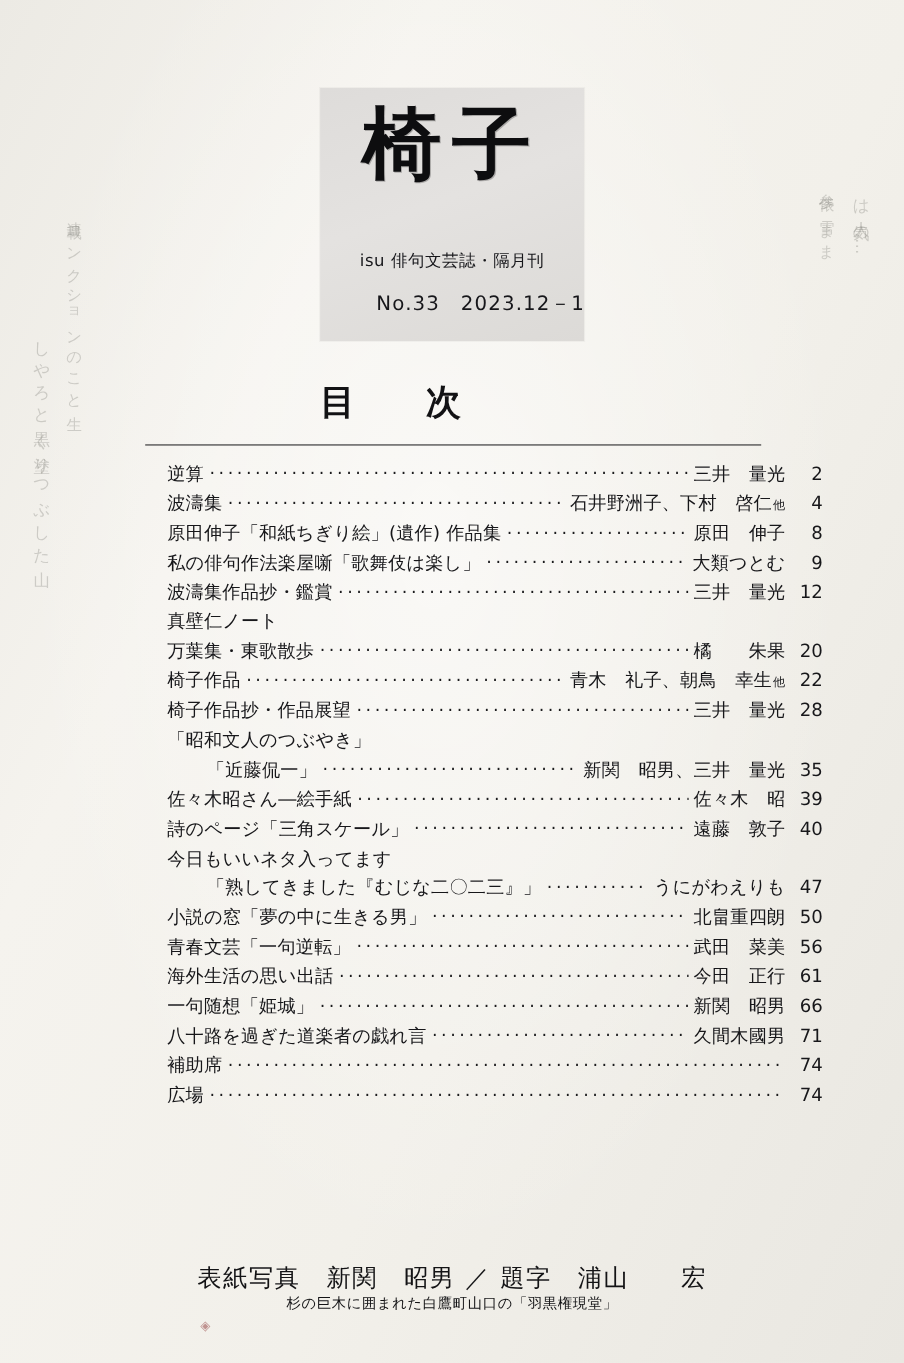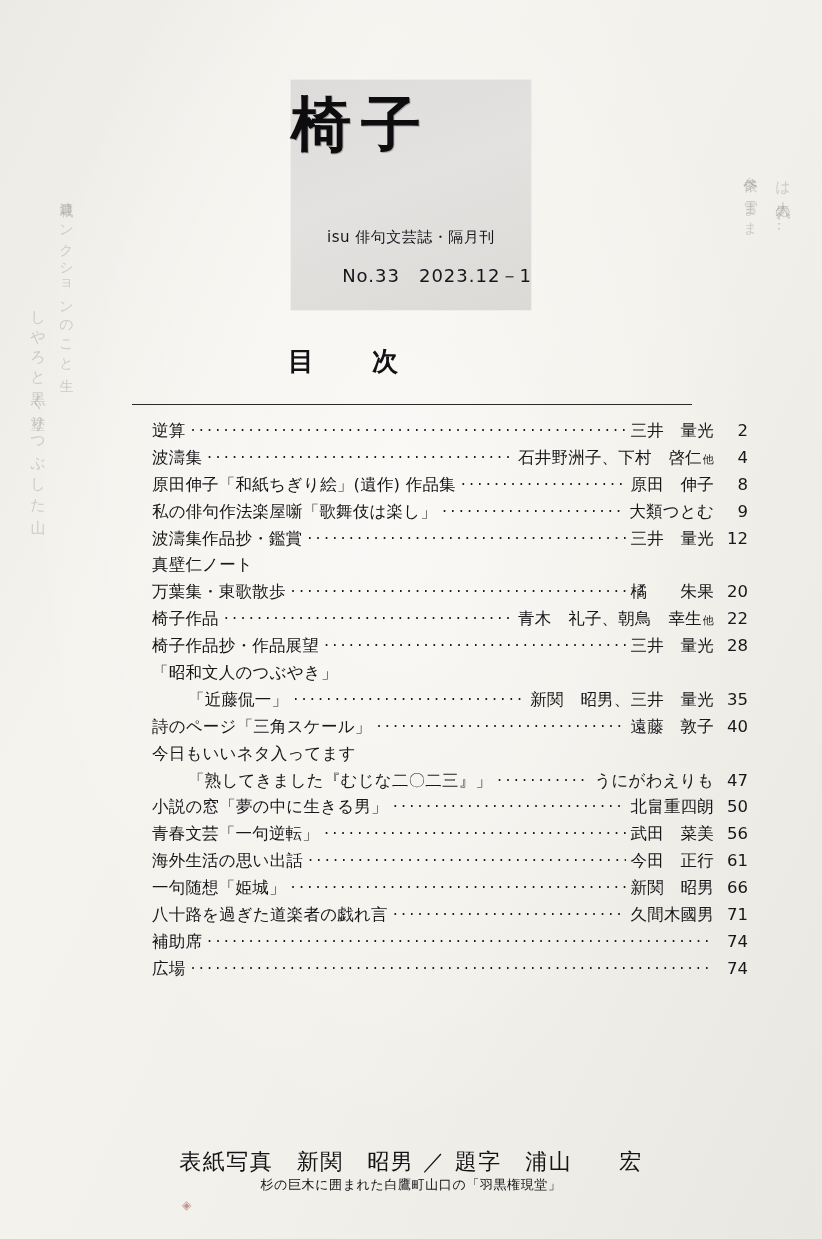--- a/index.html
+++ b/index.html
@@ -47,23 +47,24 @@
     width: 240px;
     height: 230px;
     background: linear-gradient(160deg, #dedcda 0%, #e4e2e0 45%, #dcdad7 100%);
     box-shadow: 0 0 0 1px rgba(0,0,0,0.03);
   }
   .masthead-title {
     position: absolute;
     top: 14px;
     left: 0;
     width: 100%;
+    text-align: center;
     font-family: "DejaVu Serif", "Liberation Serif", serif;
     font-weight: 700;
-    font-size: 60px;
+    font-size: 72px;
     line-height: 1.0;
     letter-spacing: 10px;
     color: #0d0d0f;
     text-shadow: 1px 1px 0 rgba(0,0,0,0.25);
   }
   .masthead-sub {
     position: absolute;
     top: 148px;
     left: 0;
     width: 100%;
@@ -80,27 +81,27 @@
     text-align: center;
     font-size: 18px;
     color: #16161a;
     letter-spacing: 1px;
     margin-left: 26px;
   }
 
   
   .toc-heading {
     position: absolute;
-    left: 0;
+    left: 12px;
     top: 344px;
     width: 702px;
     text-align: center;
     font-family: "DejaVu Serif", "Liberation Serif", serif;
     font-weight: 700;
-    font-size: 26px;
+    font-size: 32px;
     letter-spacing: 16px;
     color: #121214;
   }
   .rule {
     position: absolute;
     left: 132px;
     top: 404px;
     width: 560px;
     height: 1px;
     background: #2a2a2c;
@@ -277,20 +278,26 @@
         <span class="author"></span>
         <span class="page-no"></span>
       </div>
       <div class="row">
         <span class="title indent">「近藤侃一」</span>
         <span class="leader"></span>
         <span class="author">新関　昭男、三井　量光</span>
         <span class="page-no">35</span>
       </div>
       <div class="row">
+        <span class="title">佐々木昭さん―絵手紙</span>
+        <span class="leader"></span>
+        <span class="author">佐々木　昭</span>
+        <span class="page-no">39</span>
+      </div>
+      <div class="row">
         <span class="title">詩のページ「三角スケール」</span>
         <span class="leader"></span>
         <span class="author">遠藤　敦子</span>
         <span class="page-no">40</span>
       </div>
       <div class="row plain">
         <span class="title">今日もいいネタ入ってます</span>
         <span class="leader"></span>
         <span class="author"></span>
         <span class="page-no"></span>

